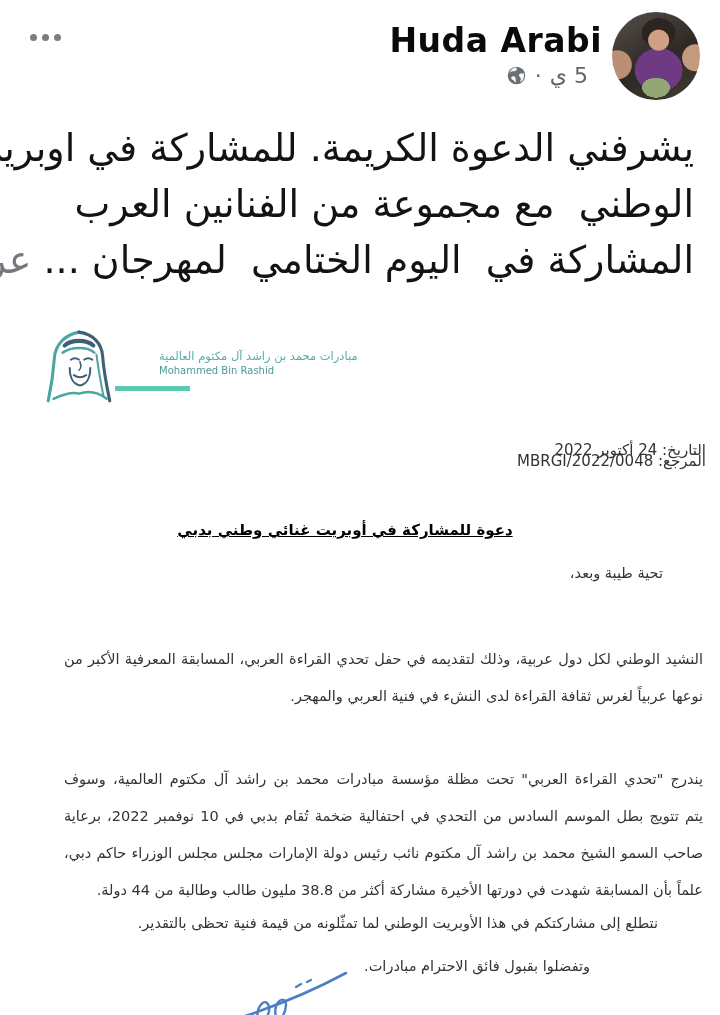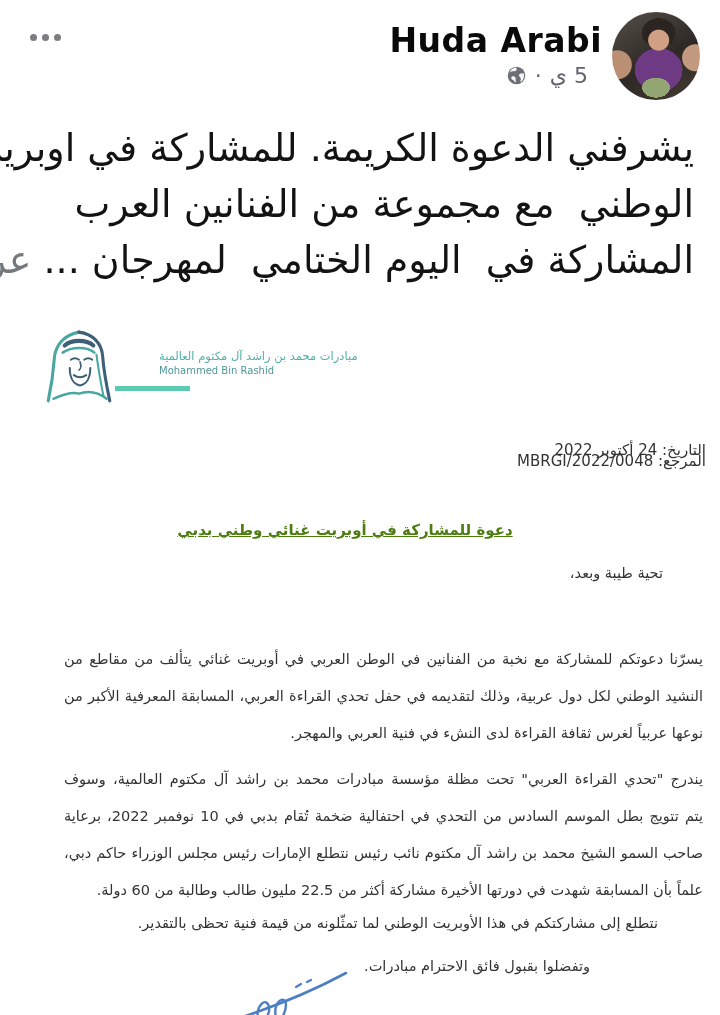--- a/index.html
+++ b/index.html
@@ -36,21 +36,21 @@
   .letter { position: absolute; top: 305px; left: 0; width: 720px; height: 710px; background: #fff; overflow: hidden; cursor: pointer; color: #333; }
   .logo-art { position: absolute; left: 45px; top: 22px; width: 68px; height: 80px; }
   .logo-text { position: absolute; left: 120px; top: 44px; text-align: left; direction: ltr; margin-left: 39px; }
   .logo-ar { color: #4fb0a8; font-size: 11.5px; line-height: 1.3; }
   .logo-en { color: #4f979a; font-size: 10px; line-height: 1.18; margin-top: 1px; }
   .logo-bar { position: absolute; left: 115px; top: 81px; width: 75px; height: 5px; background: #5cc9b2; }
 
   .l-line { position: absolute; direction: rtl; font-size: 15px; }
   .l-date { top: 108px; right: 14px; margin-top: 28px; }
   .l-ref  { top: 147px; right: 14px; }
-  .l-subject { top: 216px; left: 0; right: 30px; text-align: center; font-weight: 700; text-decoration: underline; font-size: 15px; color: #4d7c0f; }
+  .l-subject { top: 216px; left: 0; right: 30px; text-align: center; font-weight: 700; text-decoration: underline; font-size: 15px; color: #000000; }
   .l-greet { top: 260px; right: 57px; font-size: 14.5px; }
 
   .para { position: absolute; left: 64px; right: 17px; direction: rtl; font-size: 14.5px; color: #333; }
   .p1 { top: 336px; } .p2 { top: 456px; }
   .bline { height: 37px; line-height: 37px; overflow: hidden; }
   .just { text-align: justify; text-align-last: justify; }
   .lastline { text-align: right; }
   .b { font-weight: 400; }
   .l-p3 { top: 610px; right: 62px; font-size: 14.5px; }
   .l-close { top: 653px; right: 130px; font-size: 14.5px; }
@@ -111,30 +111,29 @@
     <div class="logo-bar"></div>
 
     <div class="l-line l-date">التاريخ: 24 أكتوبر 2022</div>
     <div class="l-line l-ref">المرجع: MBRGI/2022/0048</div>
 
     <div class="l-line l-subject">دعوة للمشاركة في أوبريت غنائي وطني بدبي</div>
 
     <div class="l-line l-greet">تحية طيبة وبعد،</div>
 
     <div class="para p1">
-      <div class="bline just"><span>يسرّنا دعوتكم للمشاركة مع نخبة من الفنانين في الوطن العربي في أوبريت غنائي يتألف من مقاطع من</span></div>
       <div class="bline just"><span>النشيد الوطني لكل دول عربية، وذلك لتقديمه في حفل </span><span class="b">تحدي القراءة العربي</span><span>، المسابقة المعرفية الأكبر من</span></div>
       <div class="bline lastline"><span>نوعها عربياً لغرس ثقافة القراءة لدى النشء في فنية العربي والمهجر.</span></div>
     </div>
 
     <div class="para p2">
       <div class="bline just"><span>يندرج "</span><span class="b">تحدي القراءة العربي</span><span>" تحت مظلة </span><span class="b">مؤسسة مبادرات محمد بن راشد آل مكتوم العالمية</span><span>، وسوف</span></div>
       <div class="bline just"><span>يتم تتويج بطل الموسم السادس من التحدي في احتفالية ضخمة تُقام بدبي في 10 نوفمبر 2022، برعاية</span></div>
-      <div class="bline just"><span>صاحب السمو الشيخ محمد بن راشد آل مكتوم نائب رئيس نتطلع الإمارات رئيس مجلس الوزراء حاكم دبي،</span></div>
-      <div class="bline lastline"><span>علماً بأن المسابقة شهدت في دورتها الأخيرة مشاركة أكثر من 22.5 مليون طالب وطالبة من 60 دولة.</span></div>
+      <div class="bline just"><span>صاحب السمو الشيخ محمد بن راشد آل مكتوم نائب رئيس دولة الإمارات مجلس مجلس الوزراء حاكم دبي،</span></div>
+      <div class="bline lastline"><span>علماً بأن المسابقة شهدت في دورتها الأخيرة مشاركة أكثر من 38.8 مليون طالب وطالبة من 44 دولة.</span></div>
     </div>
 
     <div class="l-line l-p3">نتطلع إلى مشاركتكم في هذا الأوبريت الوطني لما تمثّلونه من قيمة فنية تحظى بالتقدير.</div>
     <div class="l-line l-close">وتفضلوا بقبول فائق الاحترام مبادرات.</div>
 
     <svg class="sig" viewBox="0 0 130 60" fill="none">
       <path d="M6,56 C25,50 70,36 122,8" stroke="#4b7fc4" stroke-width="2.6" stroke-linecap="round"></path>
       <path d="M34,56 C31,40 43,31 45,42 C47,53 34,58 31,70" stroke="#4b7fc4" stroke-width="2.4" stroke-linecap="round"></path>
       <path d="M52,52 C48,36 62,29 62,40 C62,51 53,57 51,70" stroke="#4b7fc4" stroke-width="2.4" stroke-linecap="round"></path>
       <path d="M44,62 C50,66 58,66 64,62" stroke="#4b7fc4" stroke-width="2" stroke-linecap="round"></path>

